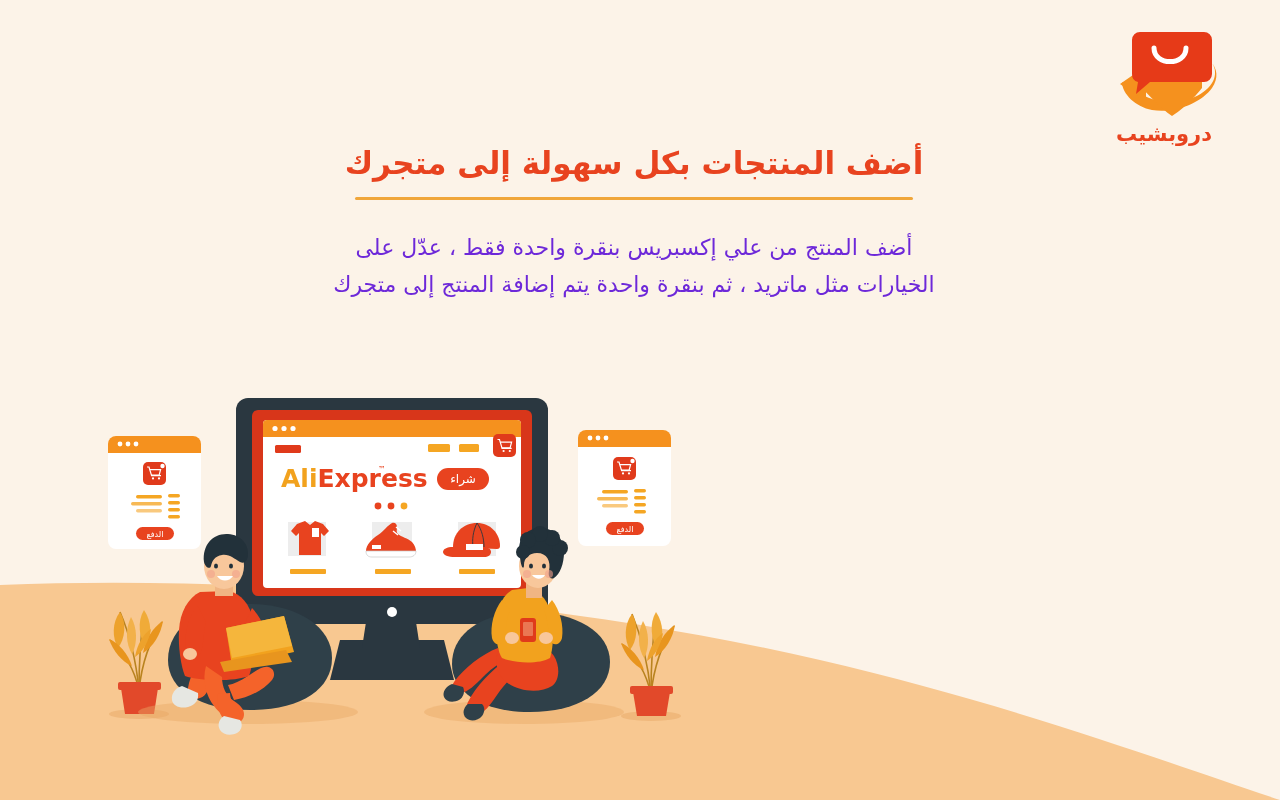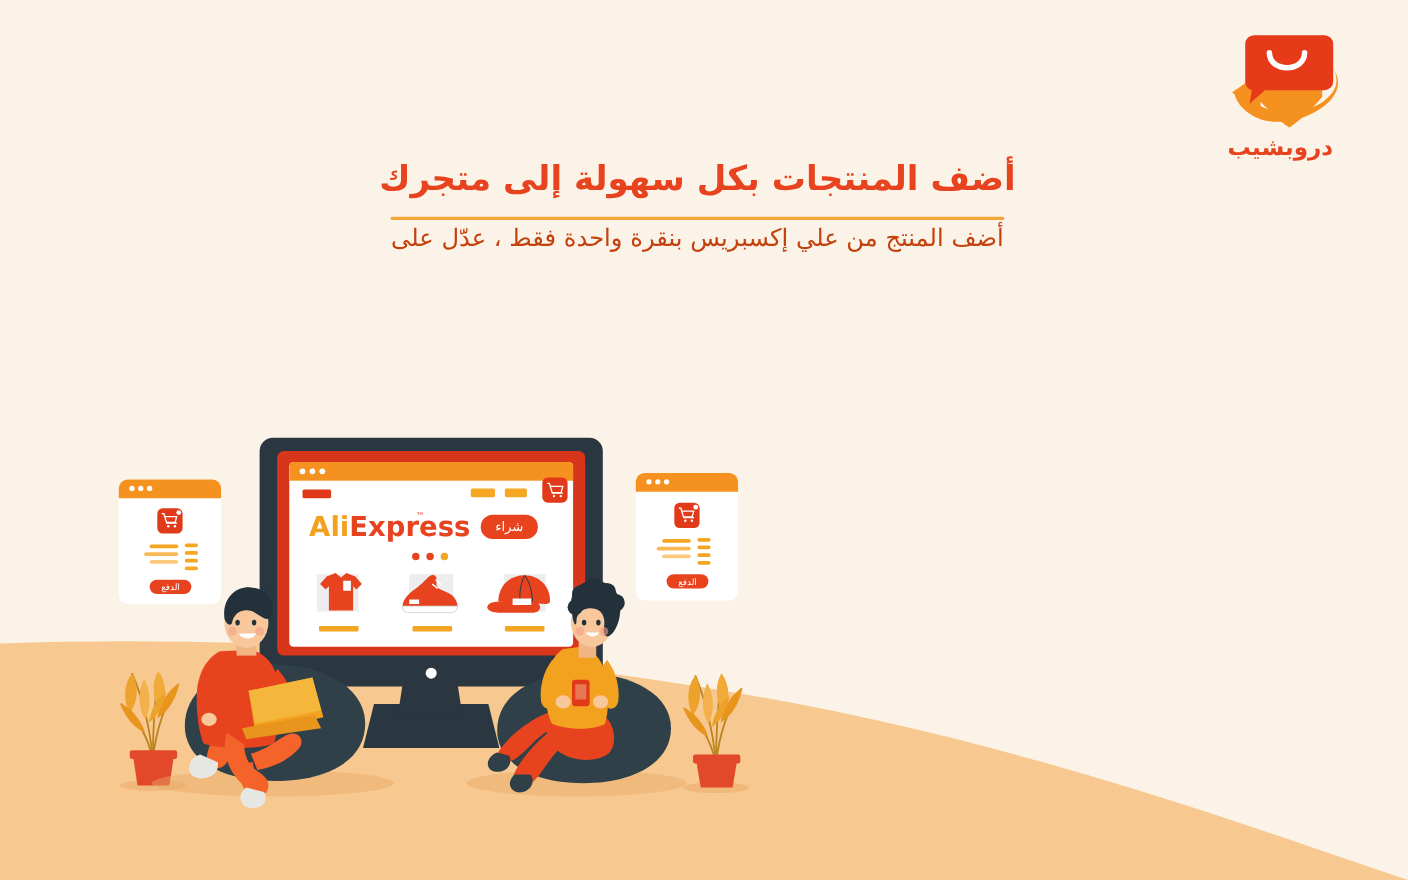--- a/index.html
+++ b/index.html
@@ -36,22 +36,22 @@
   }
   .headline {
     font-size:31px; font-weight:bold; color:#E8431F;
     line-height:1.25; letter-spacing:-0.2px;
   }
   .rule {
     width:558px; height:3px; background:#F0A63A;
     margin:14px auto 0; border-radius:2px;
   }
   .subcopy {
-    margin:0 auto 0; width:640px;
-    font-size:22px; color:#c2410c; line-height:1.68;
+    margin:30px auto 0; width:640px;
+    font-size:22px; color:#6d28d9; line-height:1.68;
     font-weight:500;
   }
   .subcopy span { display:block; }
 
   
   .illo { position:absolute; left:0; top:0; width:1280px; height:800px; z-index:20; }
 </style>
 </head>
 <body>
 
@@ -78,20 +78,21 @@
       <path d="M38,26 C38,44 70,44 70,26" fill="none" stroke="#FFFFFF" stroke-width="5" stroke-linecap="round"></path>
     </svg>
     <div class="logo-text">دروبشيب</div>
   </div>
 
   <div class="text-block">
     <div class="headline">أضف المنتجات بكل سهولة إلى متجرك</div>
     <div class="rule"></div>
     <div class="subcopy">
       <span>أضف المنتج من علي إكسبريس بنقرة واحدة فقط ، عدّل على</span>
+      <span>الخيارات مثل ماتريد ، ثم بنقرة واحدة يتم إضافة المنتج إلى متجرك</span>
     </div>
   </div>
 
   <svg class="illo" viewBox="0 0 1280 800">
 
     <defs>
       <clipPath id="screenClip">
           <rect x="263" y="420" width="258" height="168" rx="4"></rect>
         </clipPath>
     </defs>

